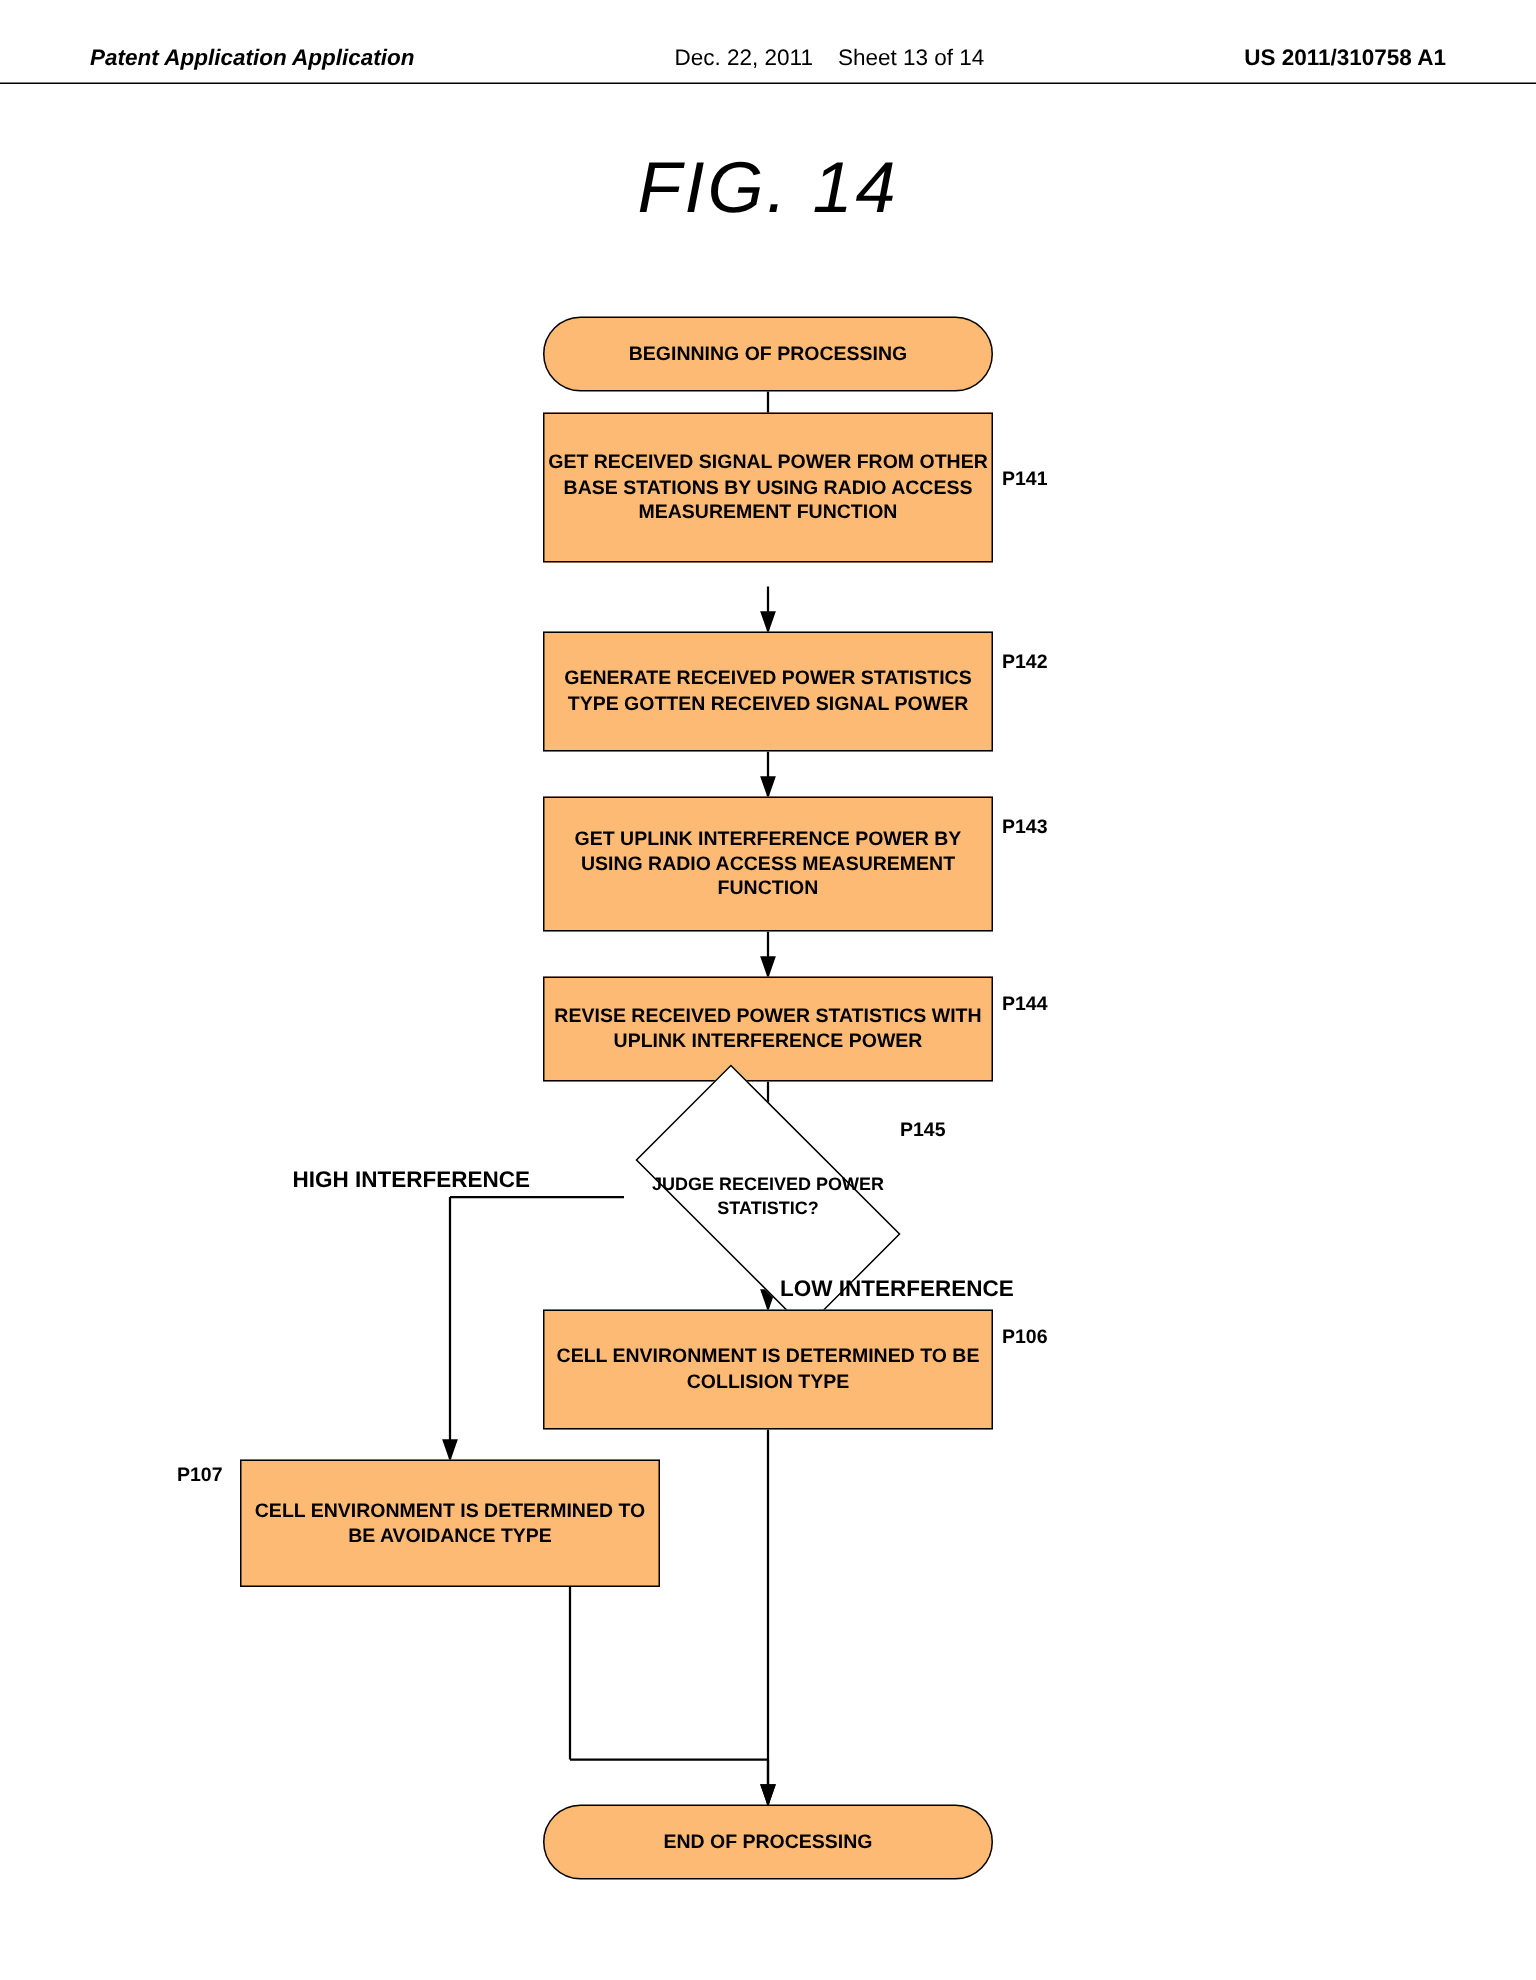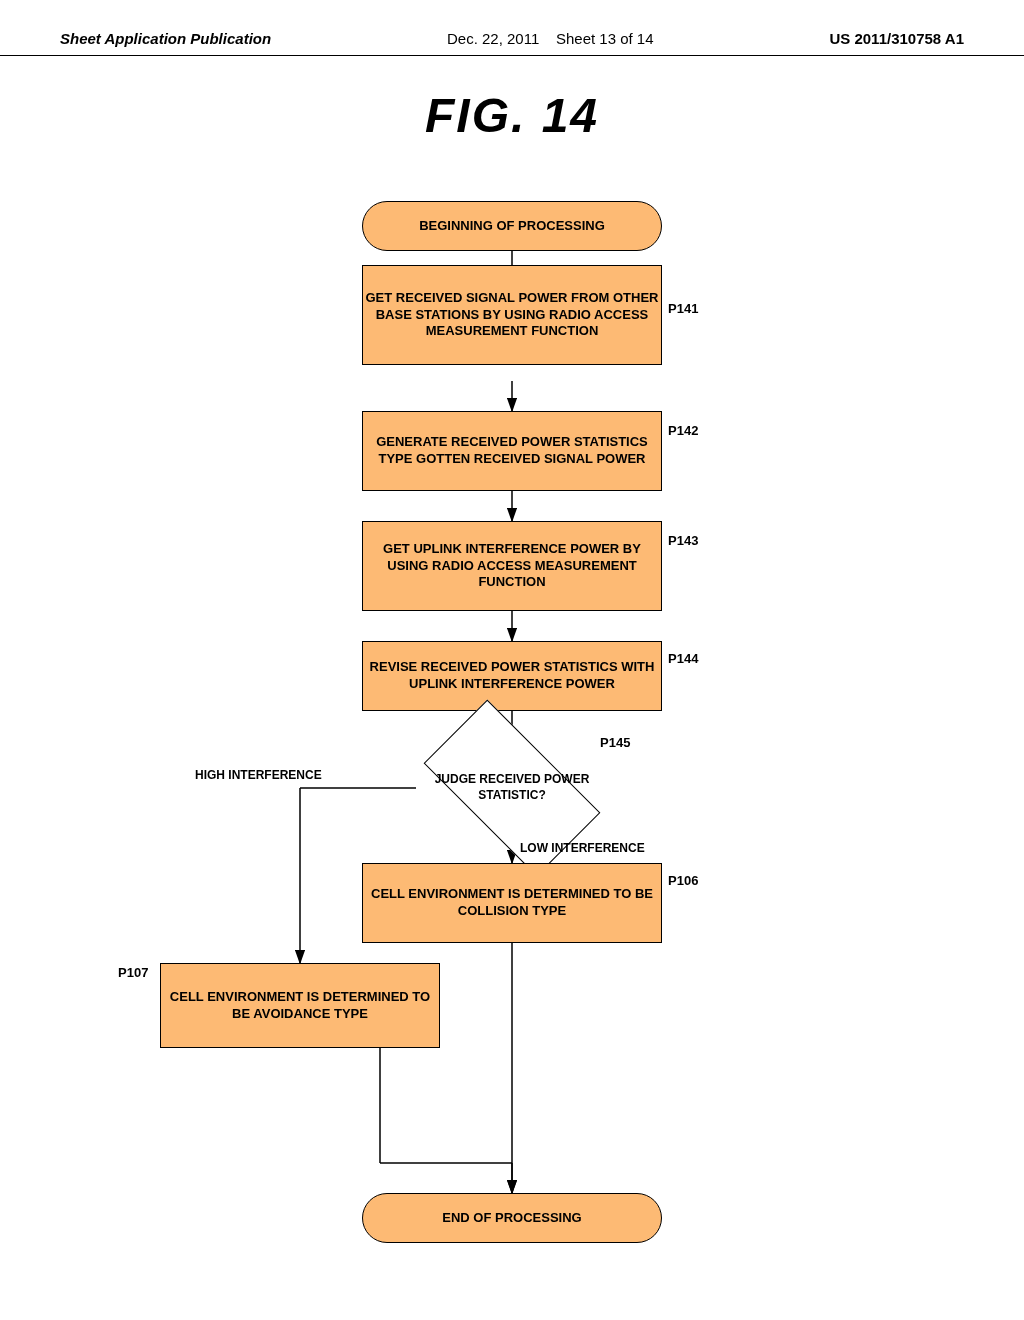--- a/index.html
+++ b/index.html
@@ -34,22 +34,22 @@
 
     .header-right {
       font-size: 15px;
       font-weight: bold;
     }
 
     .fig-title {
       text-align: center;
       font-size: 48px;
       font-style: italic;
-      font-weight: bold;
-      margin-top: 32px;
+      font-weight: normal;
+      margin-top: 42px;
       letter-spacing: 2px;
     }
 
     .flowchart {
       position: relative;
       width: 100%;
       height: 1150px;
       margin-top: 10px;
     }
 
@@ -114,29 +114,29 @@
       position: absolute;
       top: 0;
       left: 0;
       width: 100%;
       height: 100%;
       pointer-events: none;
     }
 
     .arrow-text {
       position: absolute;
-      font-size: 12px;
+      font-size: 15px;
       font-weight: bold;
     }
   </style>
 </head>
 <body>
 
 <div class="header">
-  <div class="header-left">Sheet Application Publication</div>
+  <div class="header-left">Patent Application Application</div>
   <div class="header-center">
     <span>Dec. 22, 2011</span>&nbsp;&nbsp;&nbsp;
     <span>Sheet 13 of 14</span>
   </div>
   <div class="header-right">US 2011/310758 A1</div>
 </div>
 
 <div class="fig-title">FIG.   14</div>
 
 <div class="flowchart">

